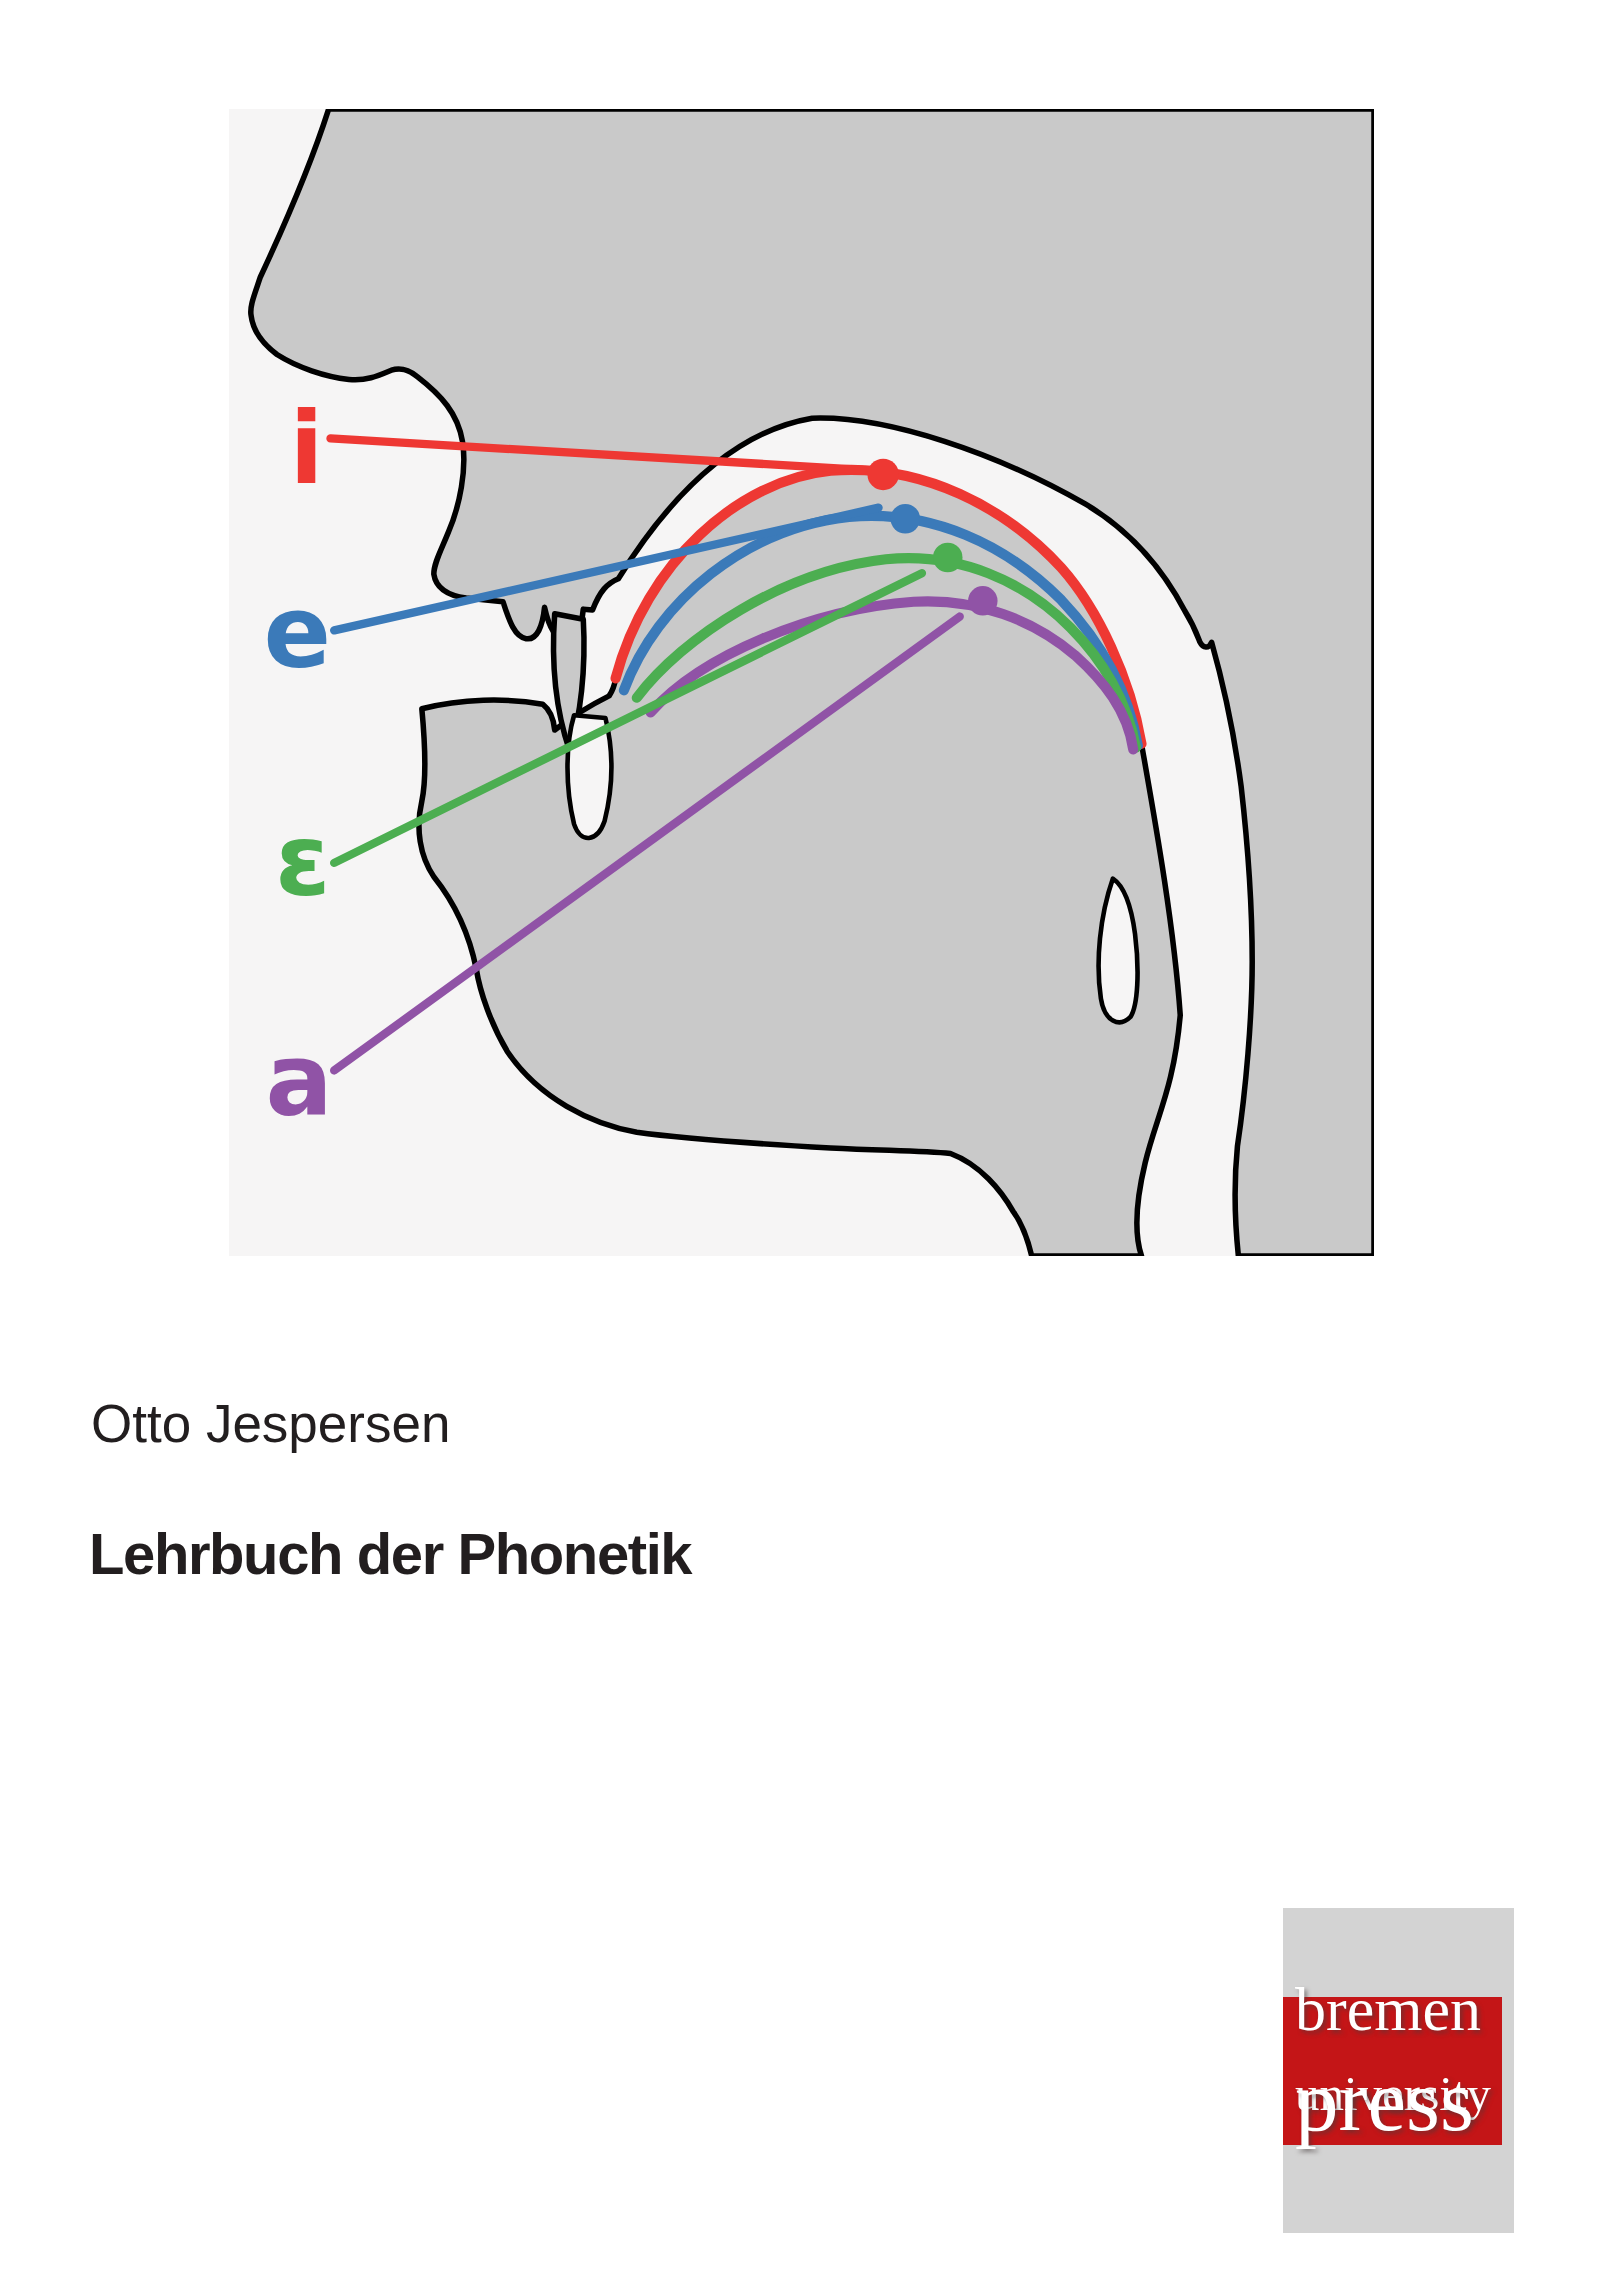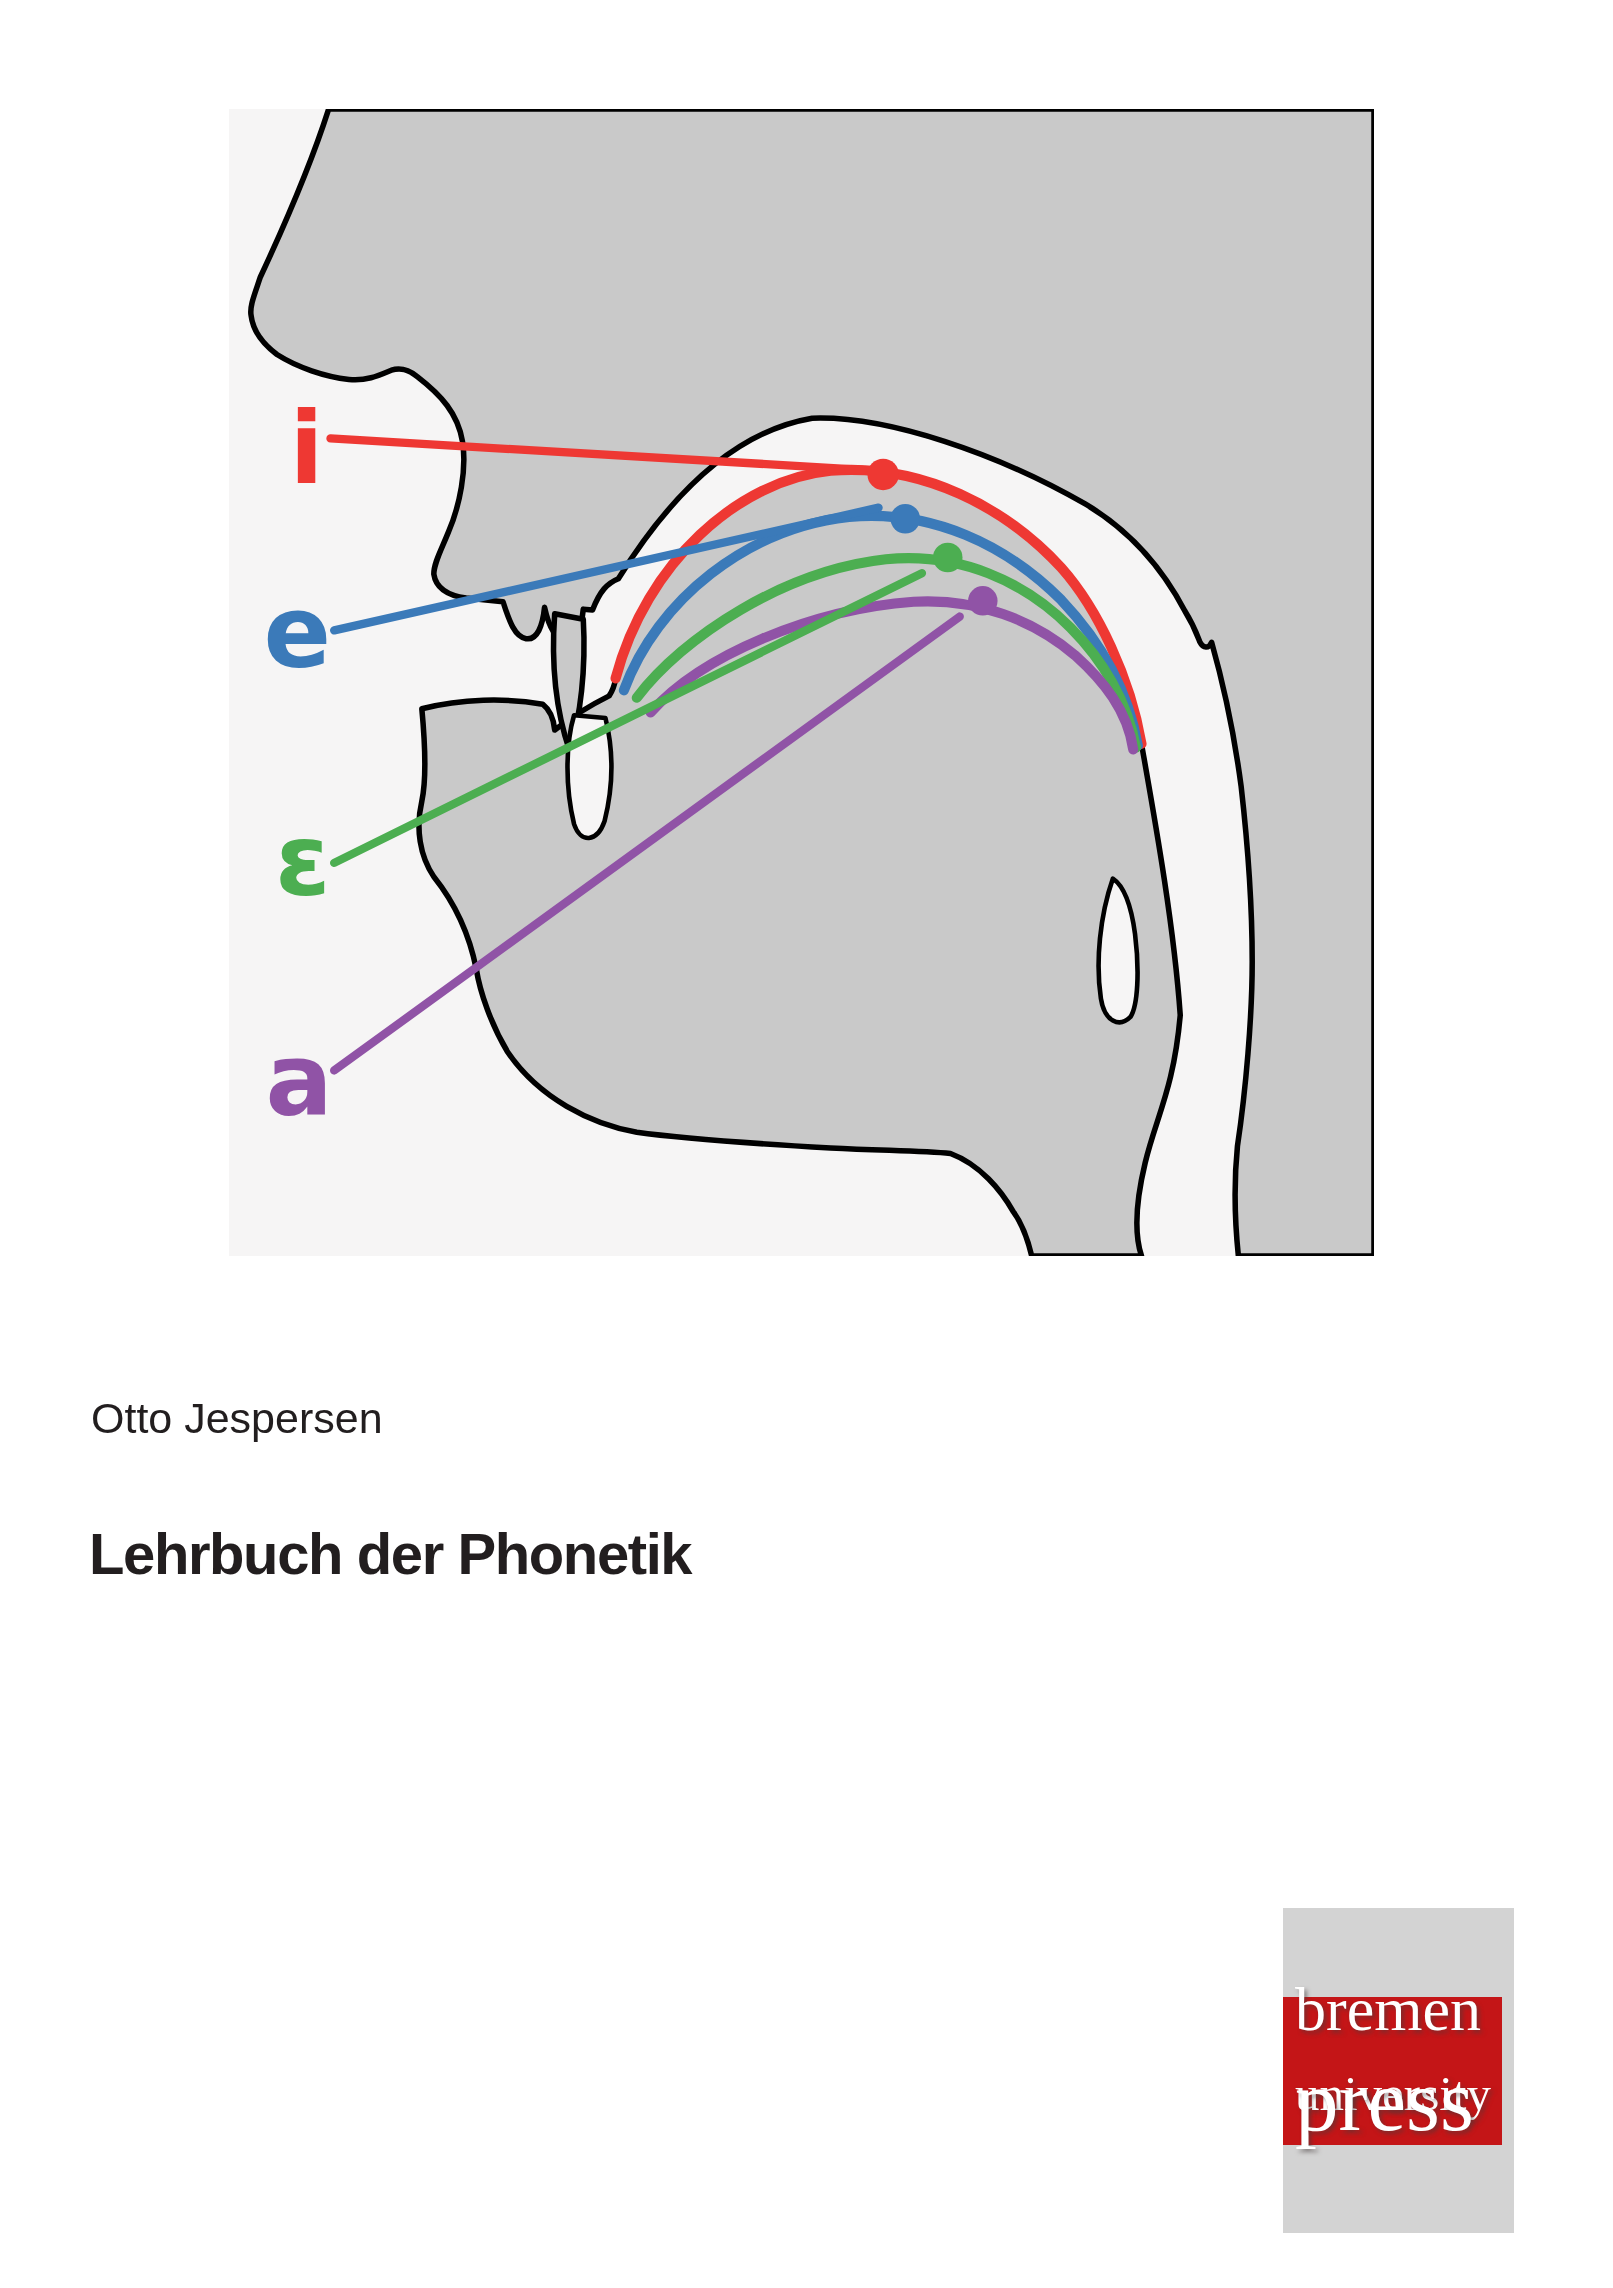--- a/index.html
+++ b/index.html
@@ -14,21 +14,21 @@
     position:absolute;left:229px;top:109px;width:1145px;height:1147px;
   }
   #figure-wrap svg{display:block;width:100%;height:100%;}
   .vowel-label{
     font-family:"DejaVu Sans", sans-serif;
     font-weight:bold;
     font-size:108px;
   }
   #author{
     position:absolute;left:91px;top:1396px;
-    font-size:43px;line-height:1.05;
+    font-size:53px;line-height:1.05;
     color:#221e1f;
   }
   #title{
     position:absolute;left:89px;top:1524px;
     font-size:58px;line-height:1.05;font-weight:bold;letter-spacing:-1.4px;
     color:#221e1f;
   }
   #logo{
     position:absolute;left:1283px;top:1908px;width:231px;height:325px;
     background:#d3d3d3;

